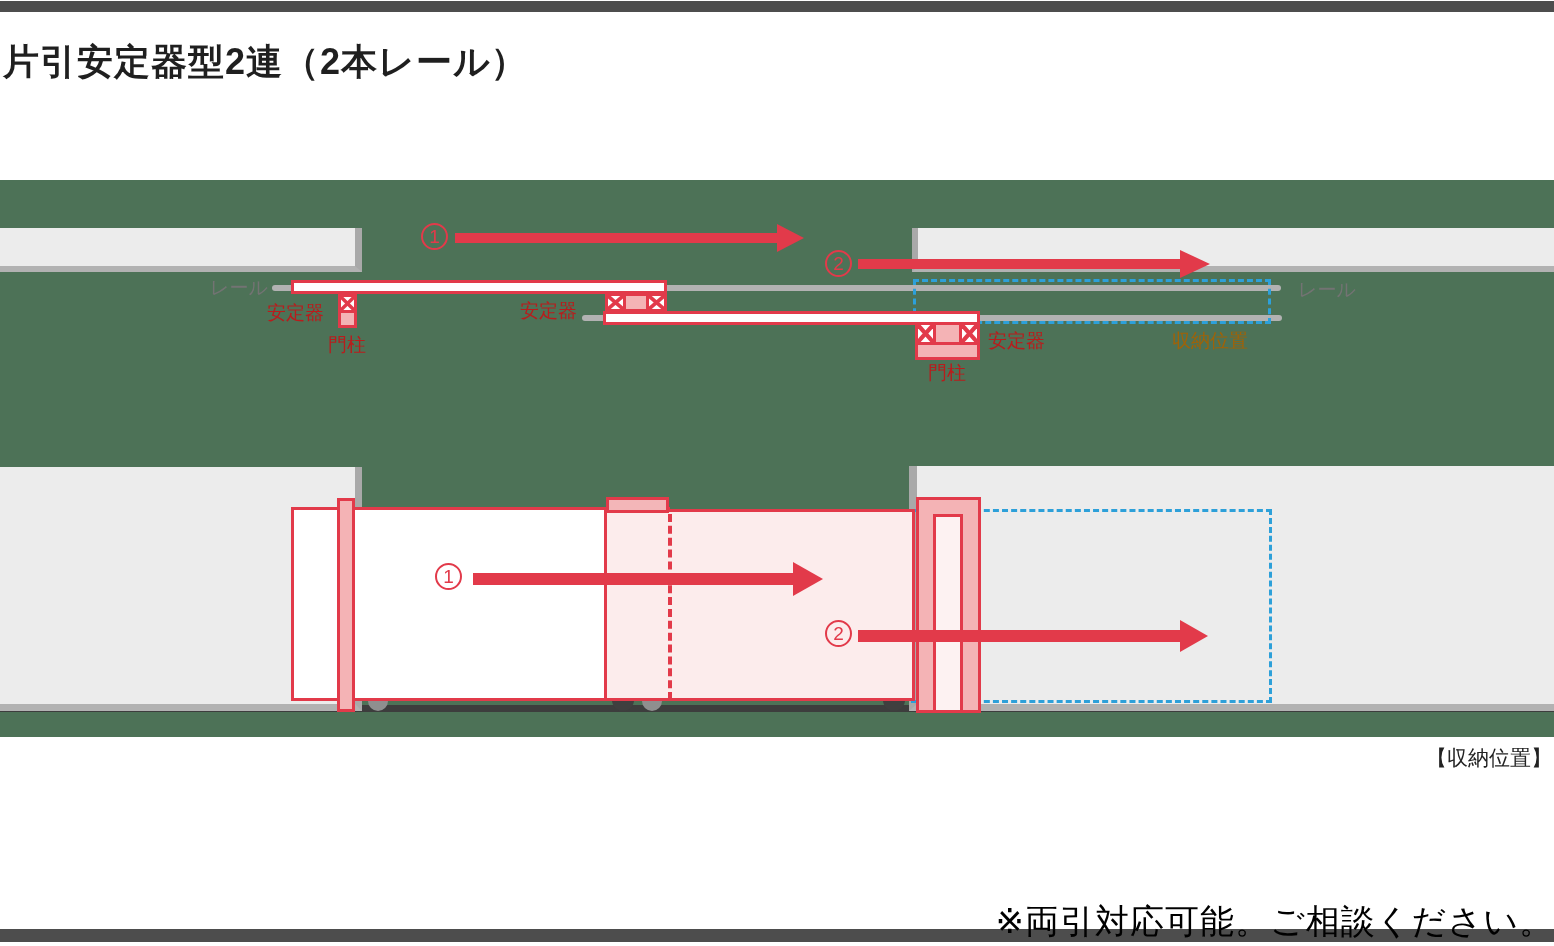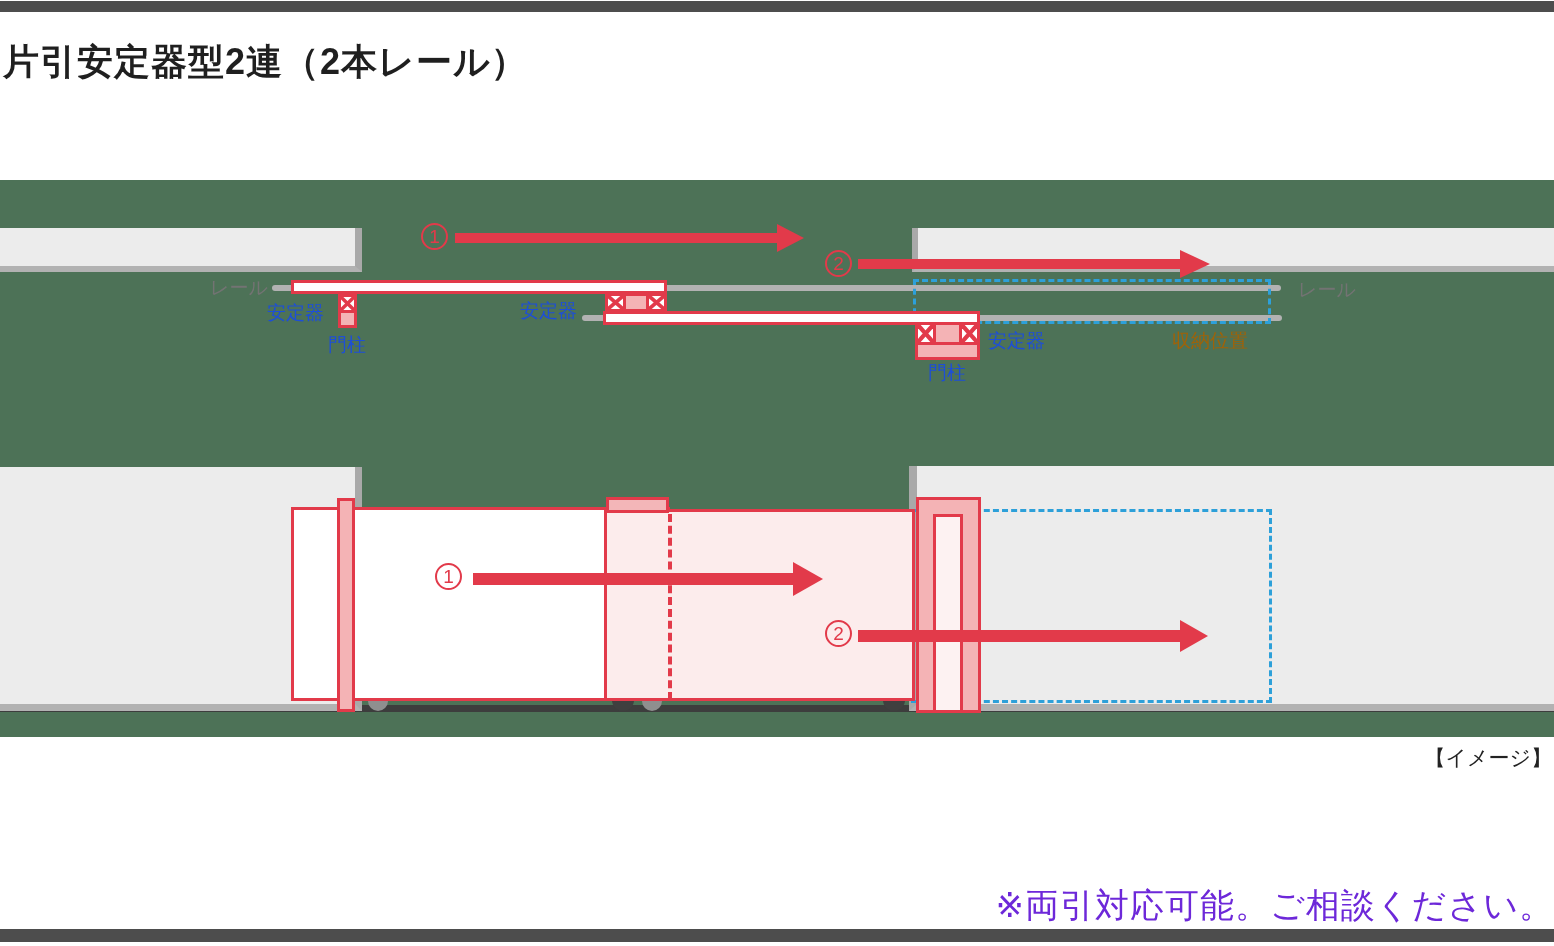--- a/index.html
+++ b/index.html
@@ -12,34 +12,34 @@
   .subtitle{font-size:33px;color:#838383;letter-spacing:1px;}
   .wall{background:#ececec;box-sizing:border-box;}
   .rail{background:#b2b2b2;border-radius:3px;}
   .panel{background:#ffffff;border:3px solid #e23a4a;box-sizing:border-box;}
   .panel2{background:#fcecec;border:3px solid #e23a4a;box-sizing:border-box;}
   .salmon{background:#f4b3b5;border:3px solid #e23a4a;box-sizing:border-box;}
   .slot{background:#fdf2f2;border:3px solid #e23a4a;box-sizing:border-box;}
   .storage{border:3px dashed #2da0d9;box-sizing:border-box;}
   .lbl{font-size:19px;line-height:1.05;white-space:nowrap;}
   .lbl-gray{color:#737373;}
-  .lbl-pink{color:#1d4ed8;}
+  .lbl-pink{color:#b91c1c;}
   .lbl-blue{color:#a16207;}
   .shaft{background:#e23a4a;}
   .head{width:0;height:0;border-style:solid;border-color:transparent;}
   .circ{width:27px;height:27px;border:2px solid #e23a4a;border-radius:50%;
         color:#e23a4a;font-size:19px;display:flex;align-items:center;justify-content:center;
         background:transparent;box-sizing:border-box;}
   .xcell{position:relative;background:#fff;}
   .xcell svg{display:block;width:100%;height:100%;}
   .pinkcell{background:#f4b3b5;}
   .dashline{border-left:4px dashed #e23a4a;}
   .wheel{border-radius:0 0 11px 11px;}
   .caption{font-size:21px;color:#222222;}
-  .note{font-size:34px;color:#6d28d9;letter-spacing:1px;}
+  .note{font-size:34px;color:#000000;letter-spacing:1px;margin-top:16px;}
 </style>
 </head>
 <body>
 
 <div id="canvas">
 
   <div class="abs bar" style="left:0;top:1px;width:1554px;height:11px;"></div>
   <div class="abs bar" style="left:0;top:929px;width:1554px;height:13px;"></div>
 
   <div class="abs title" style="left:3px;top:38px;">片引安定器型2連（2本レール）</div>
@@ -151,16 +151,16 @@
     </div>
   <div class="abs shaft" style="left:473px;top:573px;width:320px;height:12px;"></div>
   <div class="abs head" style="left:793px;top:562px;border-left:30px solid #e23a4a;border-top:17px solid transparent;border-bottom:17px solid transparent;"></div>
 
   <div class="abs circ" style="left:825px;top:620px;">
       <span>2</span>
     </div>
   <div class="abs shaft" style="left:858px;top:630px;width:322px;height:12px;"></div>
   <div class="abs head" style="left:1180px;top:620px;border-left:28px solid #e23a4a;border-top:16px solid transparent;border-bottom:16px solid transparent;"></div>
 
-  <div class="abs caption" style="right:2px;top:744px;">【イメージ】</div>
+  <div class="abs caption" style="right:2px;top:744px;">【収納位置】</div>
   <div class="abs note" style="right:0;top:883px;">※両引対応可能。ご相談ください。</div>
 
 </div>
 
 </body></html>

